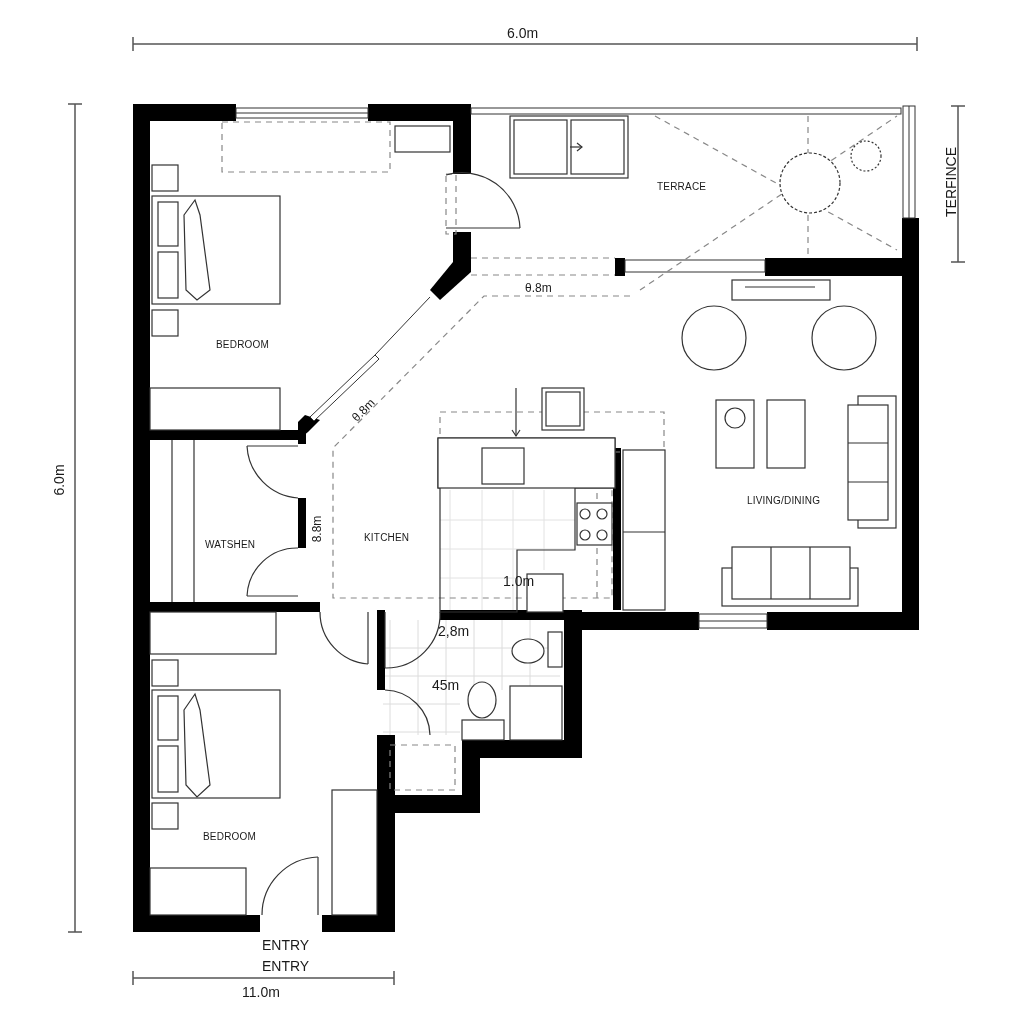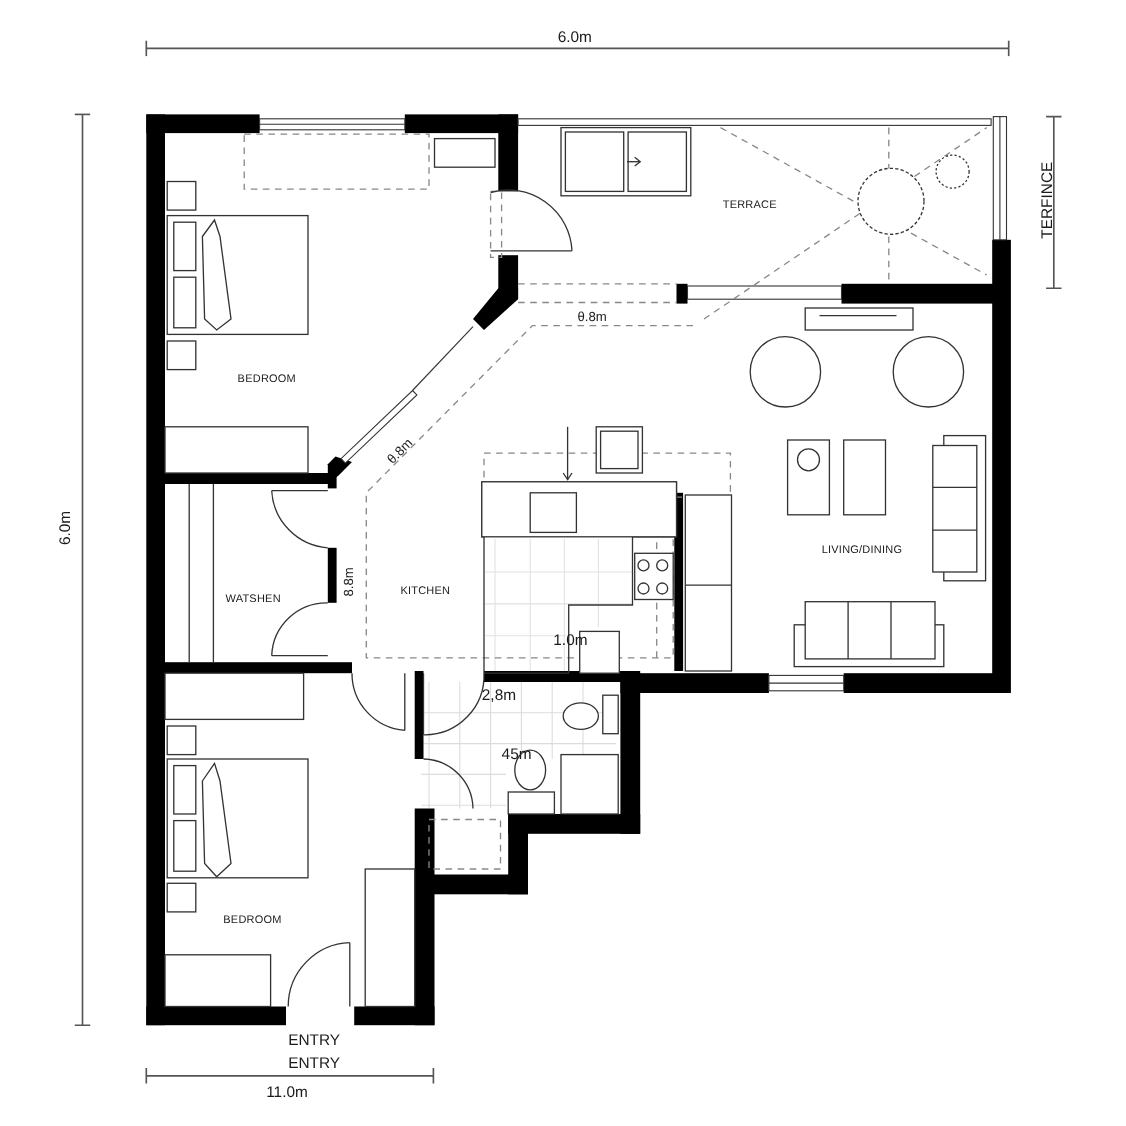--- a/index.html
+++ b/index.html
@@ -235,16 +235,16 @@
 <div class="lbl room" style="left:205px; top:540px;">WATSHEN</div>
 <div class="lbl room" style="left:364px; top:533px;">KITCHEN</div>
 <div class="lbl room" style="left:657px; top:182px;">TERRACE</div>
 <div class="lbl room" style="left:715px; top:496px;margin-left:32px;">LIVING/DINING</div>
 
 <div class="lbl small" style="left:525px; top:282px;">θ.8m</div>
 <div class="lbl small rot-diag" style="left:350px; top:404px;">θ.8m</div>
 <div class="lbl small rot-90" style="left:304px; top:523px;">8.8m</div>
 <div class="lbl dim" style="left:503px; top:526px;margin-top:48px;">1.0m</div>
 <div class="lbl dim" style="left:438px; top:624px;text-align:right;">2,8m</div>
-<div class="lbl dim" style="left:456px; top:678px;">45m</div>
+<div class="lbl dim" style="left:432px; top:678px;">45m</div>
 
 <div class="lbl dim" style="left:262px; top:938px;">ENTRY</div>
 <div class="lbl dim" style="left:262px; top:959px;">ENTRY</div>
 
 </body></html>

